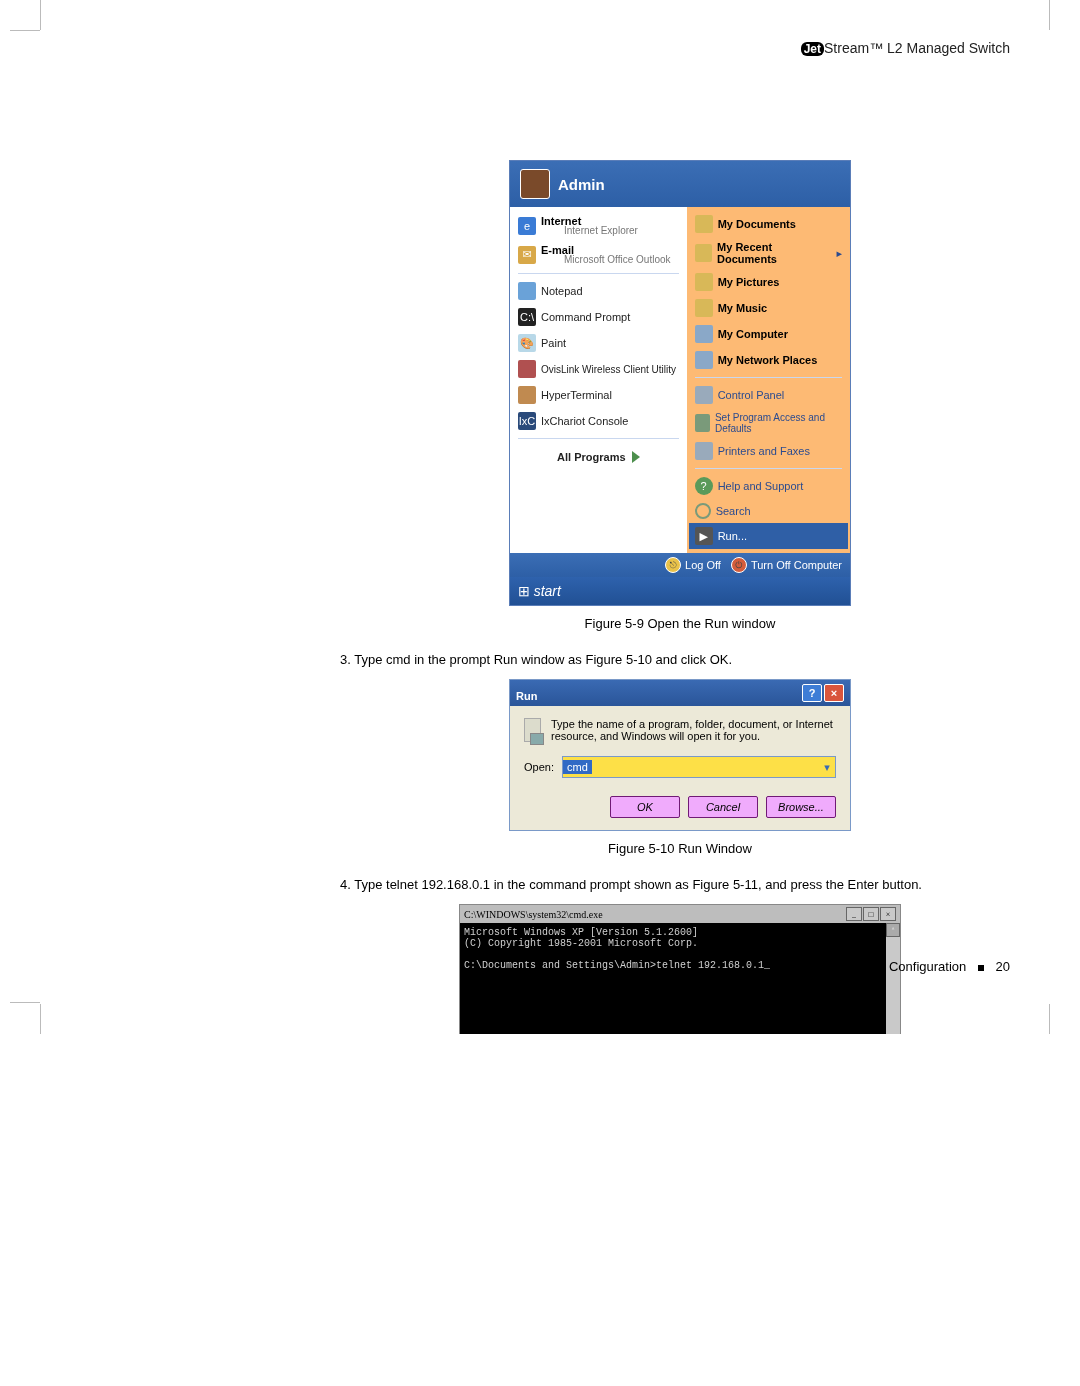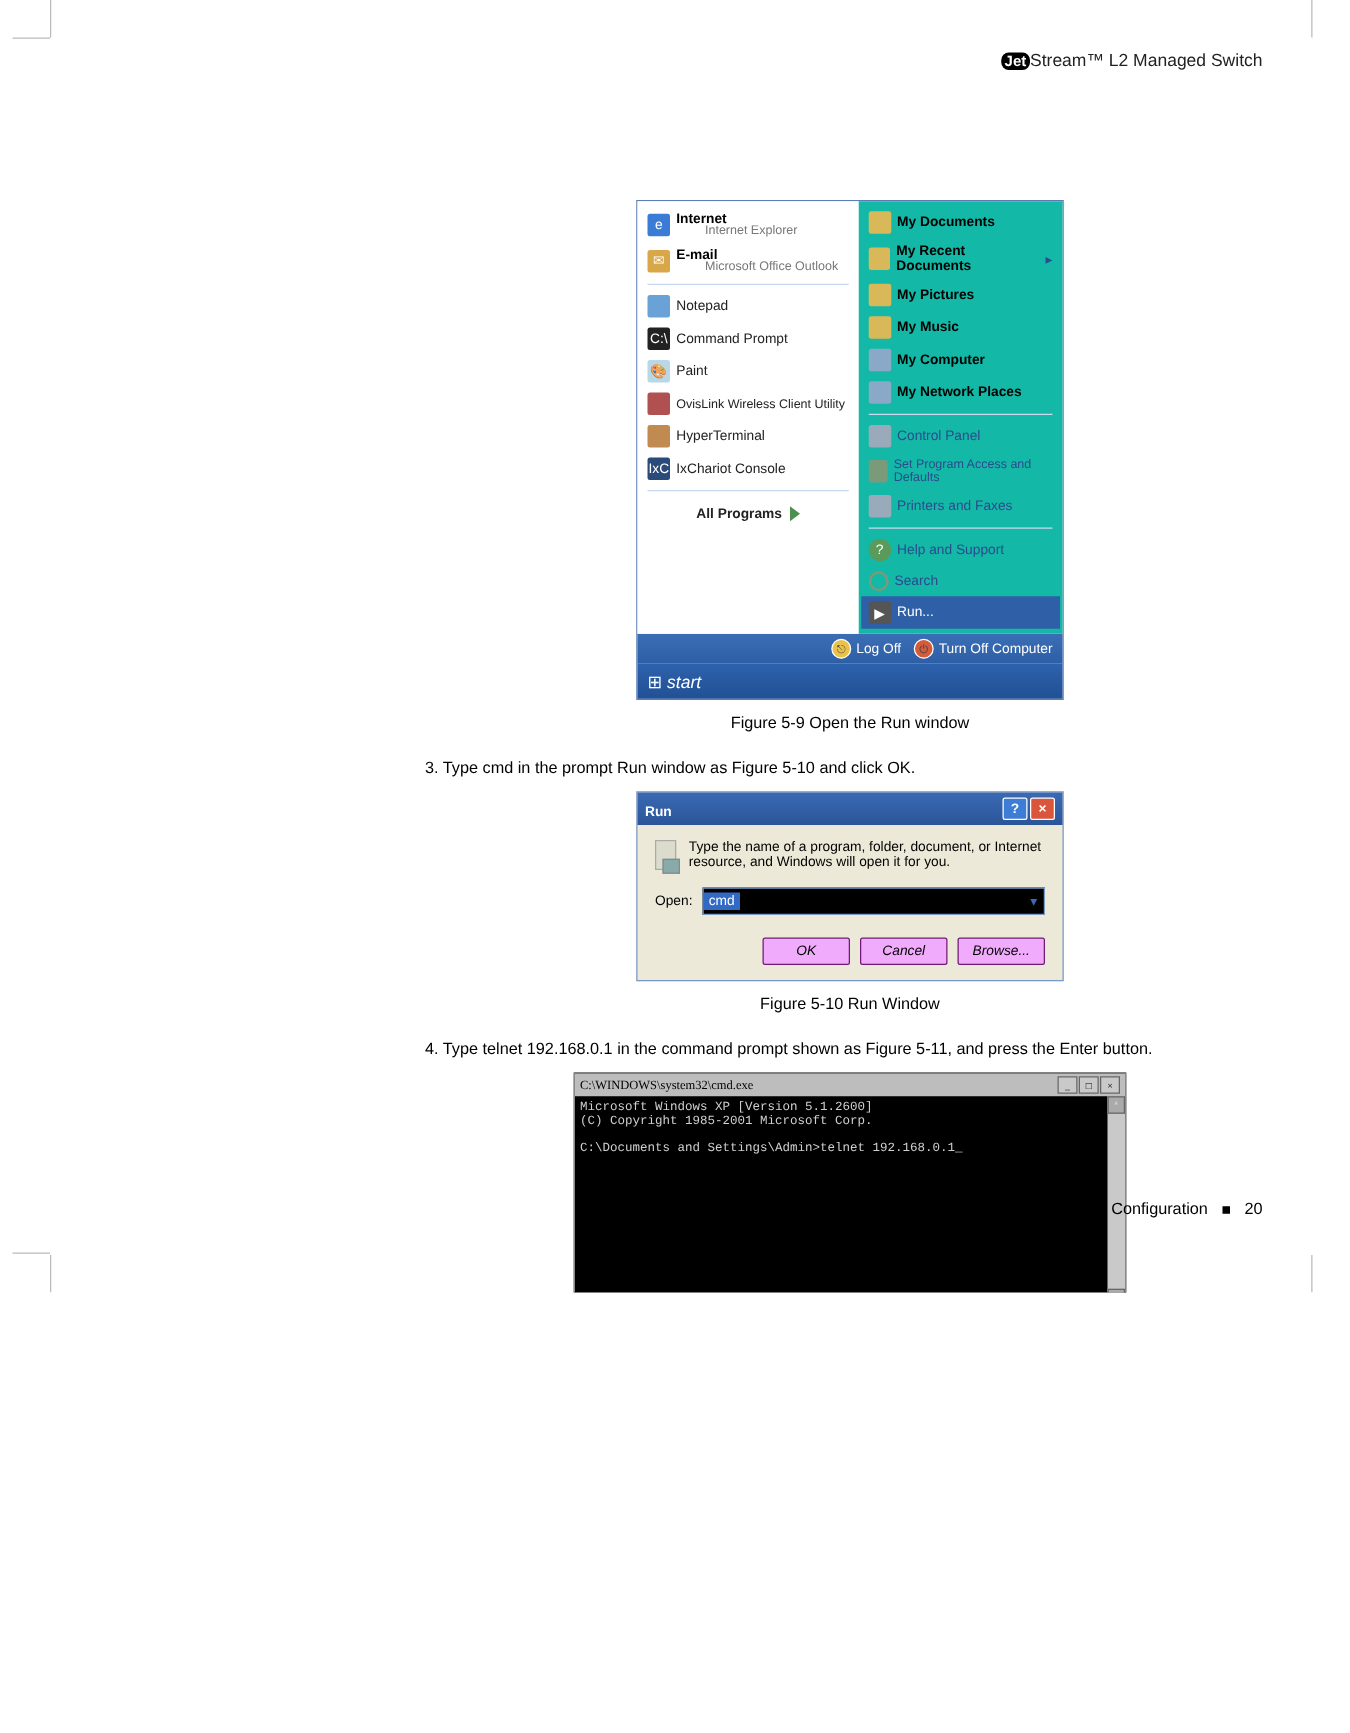--- a/index.html
+++ b/index.html
@@ -78,21 +78,21 @@
     display:inline-block;
   }
   .sm-body {display:flex;}
   .sm-left {
     width:52%;
     background:#fff;
     padding:4px 2px;
   }
   .sm-right {
     width:48%;
-    background:#14b8a6;
+    background:#fdba74;
     padding:4px 2px;
   }
   .sm-item {
     display:flex;align-items:center;gap:5px;
     padding:4px 6px;
     color:#2b4b8f;
   }
   .sm-left .sm-item {color:#222;}
   .sm-item .ico {
     width:18px;height:18px;border-radius:2px;
@@ -128,21 +128,21 @@
     background:linear-gradient(#3a6ab3,#2a5599);color:#fff;padding:4px 6px;display:flex;justify-content:space-between;align-items:flex-end;font-weight:bold;
   }
   .rundlg .titlebar .wbtns{display:flex;gap:2px;}
   .rundlg .titlebar .wbtn{width:18px;height:16px;background:#d9553c;border:1px solid #fff;border-radius:2px;display:flex;align-items:center;justify-content:center;font-size:11px;font-weight:bold;}
   .rundlg .titlebar .wbtn.help{background:#3e7dd6;}
   .rundlg .body {padding:12px 14px;}
   .rundlg .desc {display:flex;gap:10px;align-items:center;}
   .rundlg .runico{width:26px;height:22px;background:#dcdccc;border:1px solid #aaa;position:relative;}
   .rundlg .runico:after{content:"";position:absolute;right:-4px;bottom:-4px;width:12px;height:10px;background:#8aa;border:1px solid #888;}
   .rundlg .row{display:flex;align-items:center;gap:8px;margin-top:14px;}
-  .rundlg .combo{flex:1;height:20px;border:1px solid #7a99c8;background:#000000;display:flex;align-items:center;}
+  .rundlg .combo{flex:1;height:20px;border:1px solid #7a99c8;background:#fde047;display:flex;align-items:center;}
   .rundlg .combo .val{background:#316ac5;color:#fff;padding:1px 4px;font-size:11px;}
   .rundlg .combo .dd{margin-left:auto;width:16px;text-align:center;color:#3a6ab3;}
   .rundlg .btns{display:flex;justify-content:flex-end;gap:8px;margin-top:18px;}
   .rundlg .btns button{width:70px;height:22px;font-size:11px;background:#f0abfc;border:1px solid #701a75;border-radius:2px;font-style:italic;}
   
   .cmdwin {
     width:440px;margin:0 auto;background:#000;color:#cfcfcf;font-family:"Courier New",monospace;font-size:10px;
     border:1px solid #888;
   }
   .cmdwin .titlebar{
@@ -174,20 +174,24 @@
   <div class="crop-br"></div>
 
   <div class="header-brand">
     <span class="jet">Jet</span><span>Stream™</span>
     <span>L2 Managed Switch</span>
   </div>
 
   <div class="content">
 
     <div class="startmenu">
+      <div class="sm-head">
+        <span class="avatar"></span>
+        <span>Admin</span>
+      </div>
       <div class="sm-body">
         <div class="sm-left">
           <div class="sm-item">
             <span class="ico" style="background:#3a7bd5">e</span>
             <span><b>Internet</b>
             <span class="sm-sub">Internet Explorer</span></span>
           </div>
           <div class="sm-item">
             <span class="ico" style="background:#d8a848">✉</span>
             <span><b>E-mail</b>

